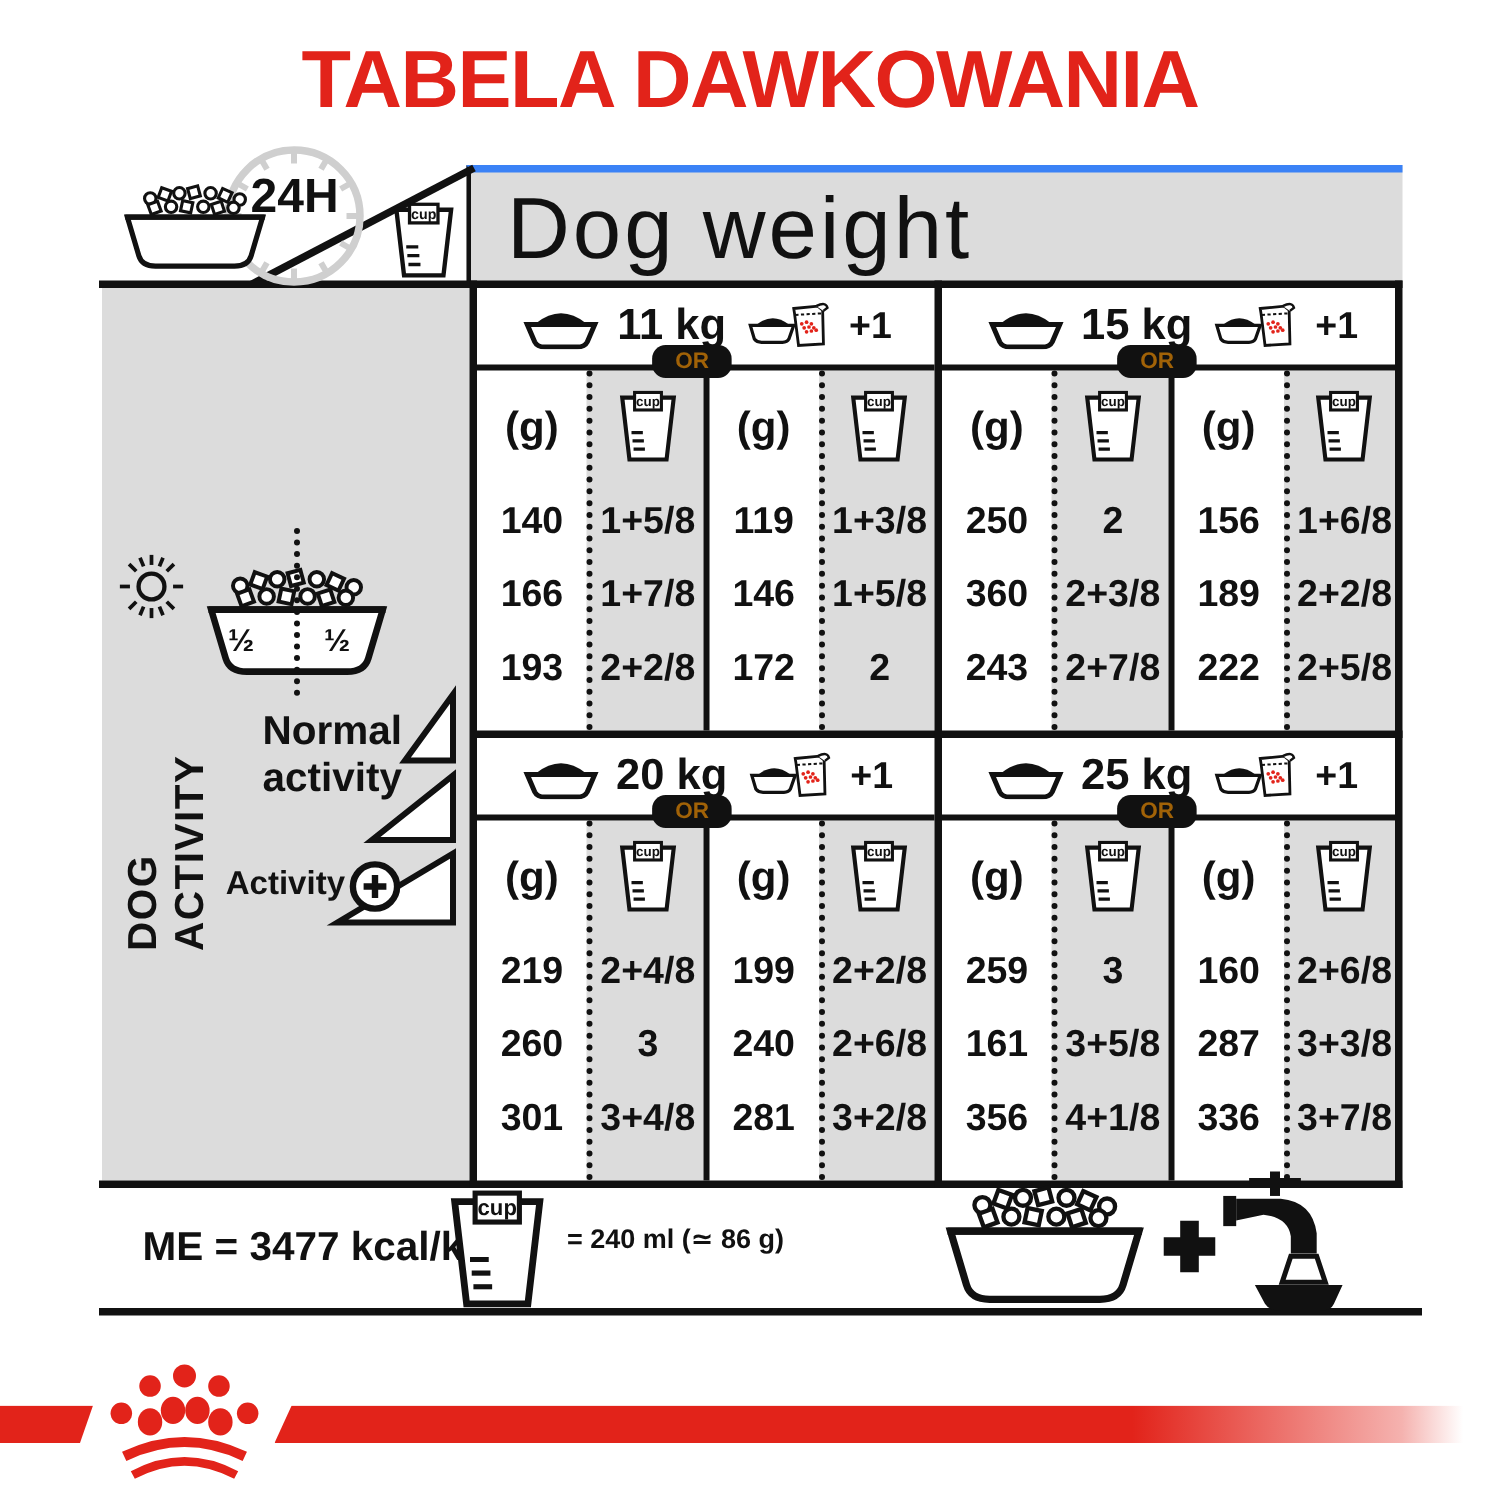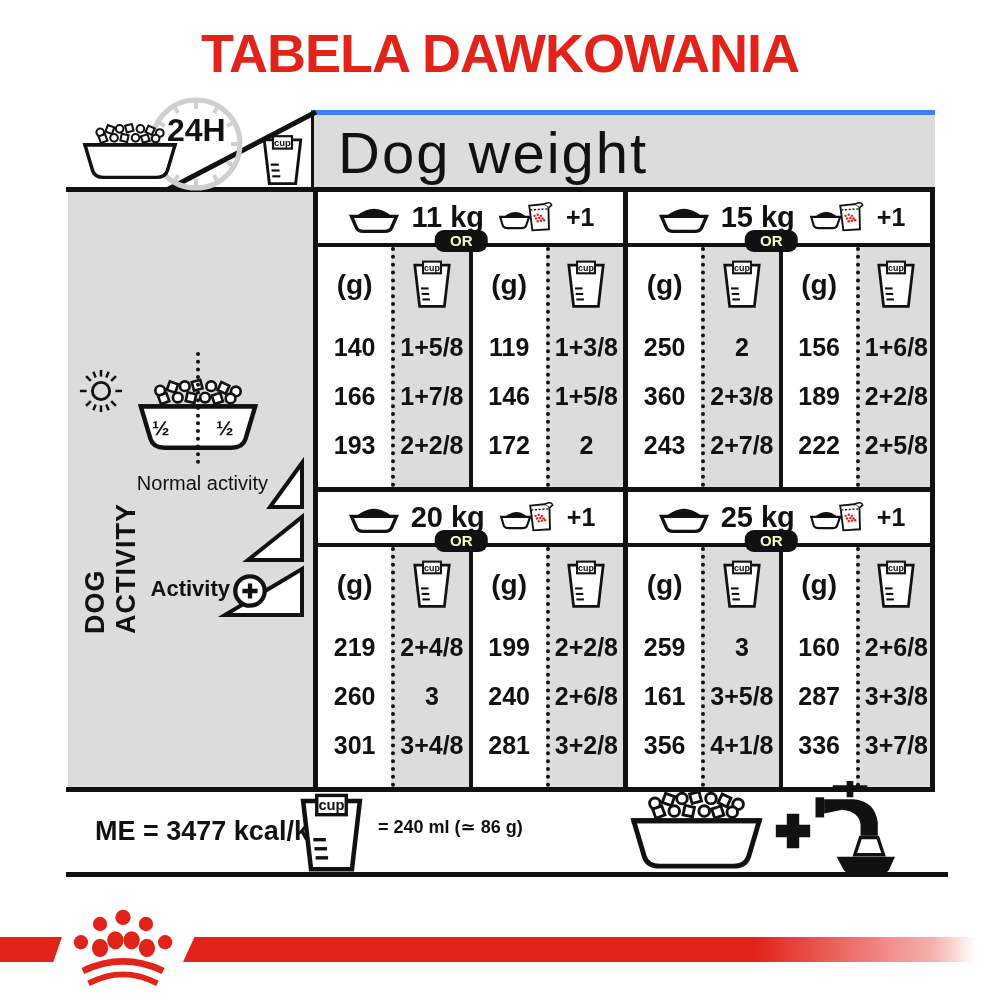--- a/index.html
+++ b/index.html
@@ -31,35 +31,35 @@
   #moon-icon { position:absolute; left:198px; top:176px; width:30px; height:36px; }
   #sb-bowl { position:absolute; left:64px; top:178px; width:132px; height:86px; }
   #sb-dots { position:absolute; left:128px; top:160px; height:112px; width:0;
              border-left:4px dotted #111; }
   .half { position:absolute; font-size:21px; font-weight:bold; }
   #half-l { left:84px; top:224px; }
   #half-r { left:148px; top:224px; }
   #axis-label { position:absolute; left:12px; top:262px; height:180px; font-size:27px; font-weight:bold;
                 writing-mode:vertical-rl; transform:rotate(180deg); letter-spacing:1px; }
   #normal-label { position:absolute; left:50px; top:280px; width:150px; text-align:right;
-                  font-size:20px; font-weight:normal; }
+                  font-size:27px; font-weight:bold; }
   #activity-label { position:absolute; left:50px; top:384px; width:112px; text-align:right;
                     font-size:22px; font-weight:bold; }
   #wedges { position:absolute; left:147px; top:263px; width:95px; height:165px; }
   #plus-circle { position:absolute; left:163px; top:380px; width:38px; height:38px; }
 
   
   .sec { position:absolute; width:305px; height:295px; background:#fff; }
   .sec-head { position:relative; height:55px; border-bottom:4px solid #111;
               display:flex; align-items:center; justify-content:center; gap:9px; }
   .wt { font-size:29px; font-weight:bold; }
   .p1 { font-size:25px; font-weight:bold; }
   .ico-bowl-sm { width:56px; height:30px; }
   .ico-sachet  { width:60px; height:50px; margin-left:4px; }
-  .or { position:absolute; left:47%; top:38px; transform:translateX(-50%); background:#111; color:#fef9c3;
+  .or { position:absolute; left:47%; top:38px; transform:translateX(-50%); background:#111; color:#a16207;
         font-weight:bold; font-size:15px; padding:2px 15px 3px; border-radius:9px; z-index:3; }
   .cols { display:flex; height:240px; }
   .col { flex:1; display:flex; flex-direction:column; align-items:center; }
   .col.cup { background:#DCDCDC; border-left:4px dotted #111; }
   .col.g2  { border-left:4px solid #111; }
   .colhead { height:76px; display:flex; align-items:center; justify-content:center;
              font-size:28px; font-weight:bold; width:100%; }
   .ico-cup-col { width:44px; height:52px; }
   .cell { height:49px; display:flex; align-items:center; justify-content:center;
           font-size:25px; font-weight:bold; width:100%; }

